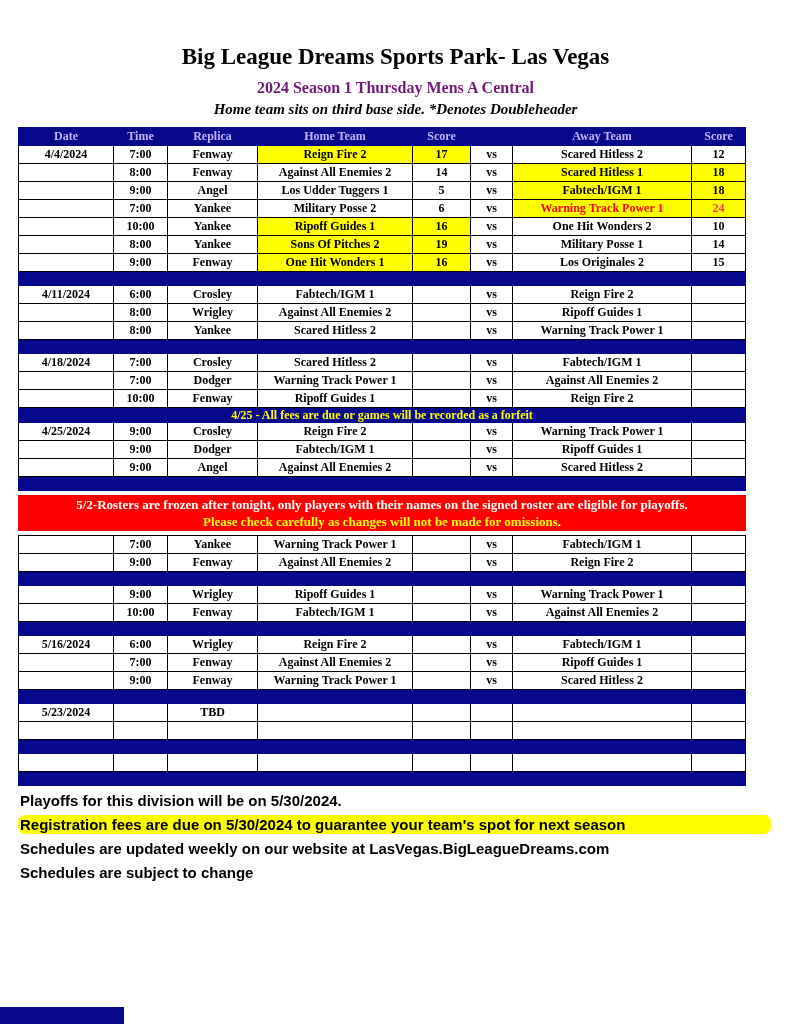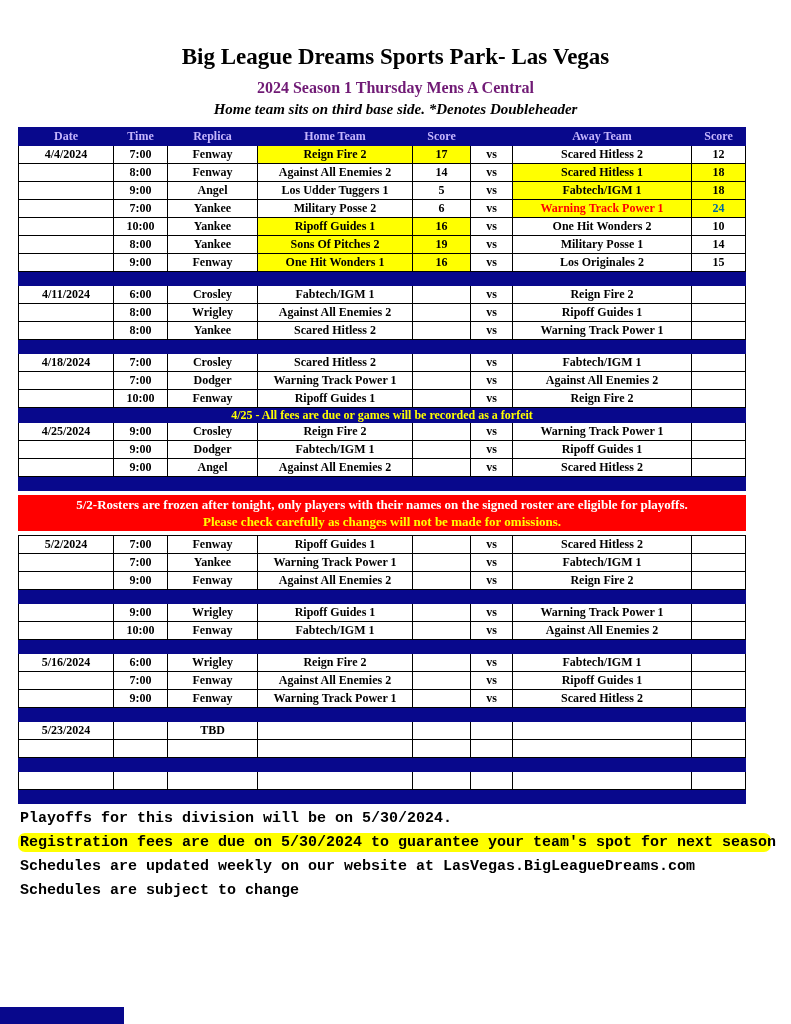--- a/index.html
+++ b/index.html
@@ -32,21 +32,21 @@
   }
   tr.gaprow td { border:none; height:5px; line-height:5px; background:#fff; }
   tr.notice td {
     background:var(--red); border:1px solid var(--red); height:28px; line-height:17px;
   }
   .notice-l1 { color:#ffffff; font-size:13px; font-weight:bold; }
   .notice-l2 { color:var(--yellow); font-size:13px; font-weight:bold; }
   td.hl { background:var(--yellow); }
   td.vs { font-size:11px; }
 
-  .footer { margin:5px 0 0 18px; width:753px; font-family:Liberation Mono, monospace; }
+  .footer { margin:5px 0 0 18px; width:753px; font-family:Liberation Sans, sans-serif; }
   .footer-line {
     font-size:15px; font-weight:bold; color:#000;
     padding:1px 2px; margin-bottom:5px; white-space:nowrap;
   }
   .footer-line.fhl { background:var(--yellow);border-radius:7px; }
 
   .bottom-left-bar {
     position:absolute; left:0; bottom:0; width:124px; height:17px; background:var(--navy);
   }
 </style>
@@ -114,21 +114,21 @@
         <td class="hl">18</td>
       </tr>
       <tr>
         <td></td>
         <td>7:00</td>
         <td>Yankee</td>
         <td>Military Posse 2</td>
         <td>6</td>
         <td class="vs">vs</td>
         <td class="hl" style="color: rgb(255, 0, 0);">Warning Track Power 1</td>
-        <td class="hl" style="color: #0369a1;">24</td>
+        <td class="hl" style="color: #ef4444;">24</td>
       </tr>
       <tr>
         <td></td>
         <td>10:00</td>
         <td>Yankee</td>
         <td class="hl">Ripoff Guides 1</td>
         <td class="hl">16</td>
         <td class="vs">vs</td>
         <td>One Hit Wonders 2</td>
         <td>10</td>
@@ -259,30 +259,20 @@
         <td colspan="8"></td>
       </tr>
       <tr class="notice">
         <td colspan="8">
           <div class="notice-l1">5/2-Rosters are frozen after tonight, only players with their names on the signed roster are eligible for playoffs.</div>
           <div class="notice-l2">Please check carefully as changes will not be made for omissions.</div>
         </td>
       </tr>
       <tr class="gaprow">
         <td colspan="8"></td>
-      </tr>
-      <tr>
-        <td>5/2/2024</td>
-        <td>7:00</td>
-        <td>Fenway</td>
-        <td>Ripoff Guides 1</td>
-        <td></td>
-        <td class="vs">vs</td>
-        <td>Scared Hitless 2</td>
-        <td></td>
       </tr>
       <tr>
         <td></td>
         <td>7:00</td>
         <td>Yankee</td>
         <td>Warning Track Power 1</td>
         <td></td>
         <td class="vs">vs</td>
         <td>Fabtech/IGM 1</td>
         <td></td>

